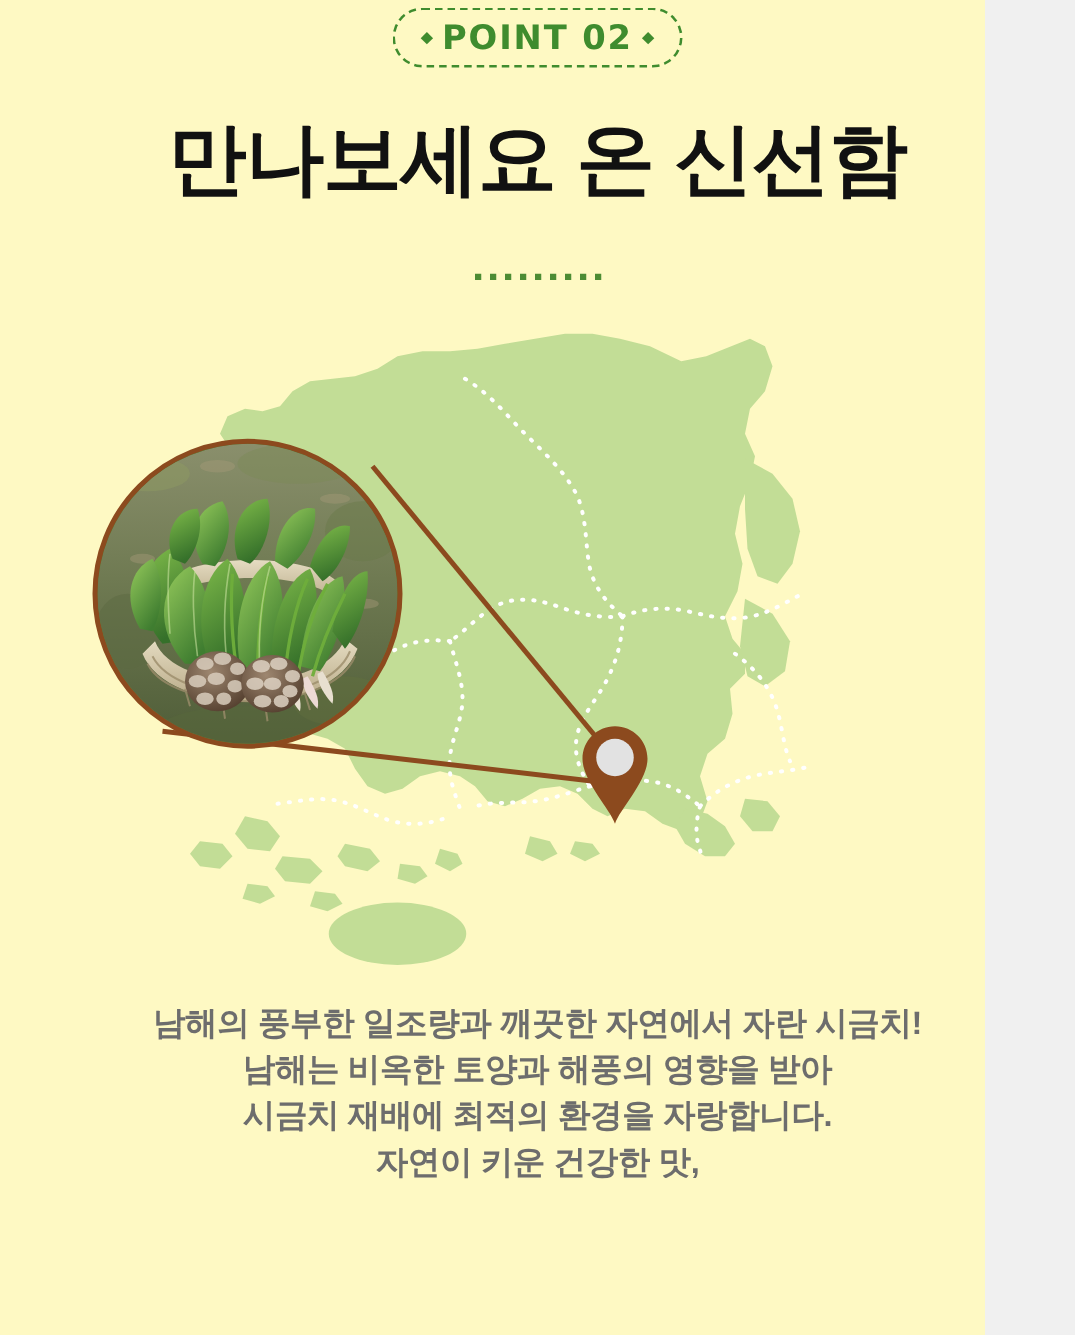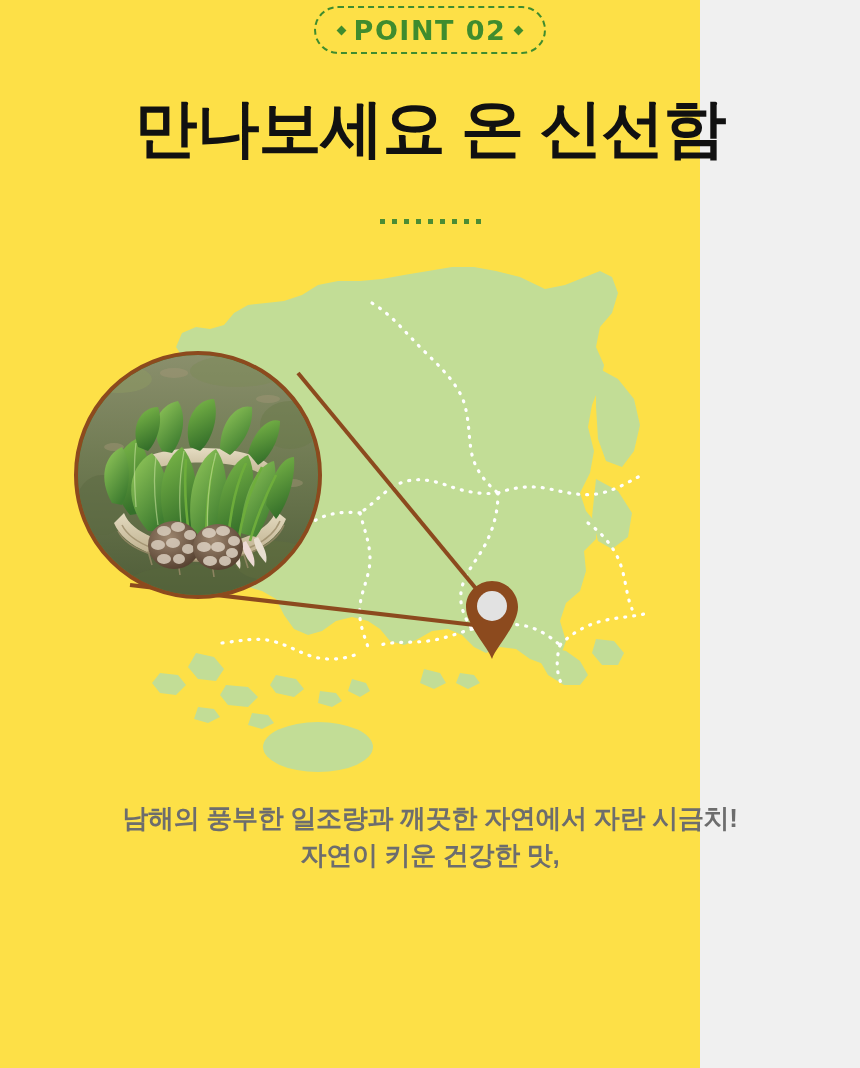--- a/index.html
+++ b/index.html
@@ -8,23 +8,23 @@
   html, body {
     width: 860px;
     height: 1068px;
     background: #f0f0f0;
     font-family: "Liberation Sans", "DejaVu Sans", sans-serif;
     overflow: hidden;
   }
 
   .page {
     position: relative;
-    width: 700px;
+    width: 788px;
     height: 1068px;
-    background: #fde047;
+    background: #fef9c3;
   }
 
   
   .badge-wrap {
     position: absolute;
     top: 6px;
     left: 0;
     width: 860px;
     display: flex;
     justify-content: center;
@@ -364,16 +364,18 @@
               <ellipse cx="147" cy="206" rx="6" ry="5"></ellipse>
             </g>
           </g>
         </svg>
       </div>
     </div>
   </div>
 
   <div class="copy">
     <p>남해의 풍부한 일조량과 깨끗한 자연에서 자란 시금치!</p>
+    <p>남해는 비옥한 토양과 해풍의 영향을 받아</p>
+    <p>시금치 재배에 최적의 환경을 자랑합니다.</p>
     <p>자연이 키운 건강한 맛,</p>
   </div>
 
 </div>
 
 </body></html>

